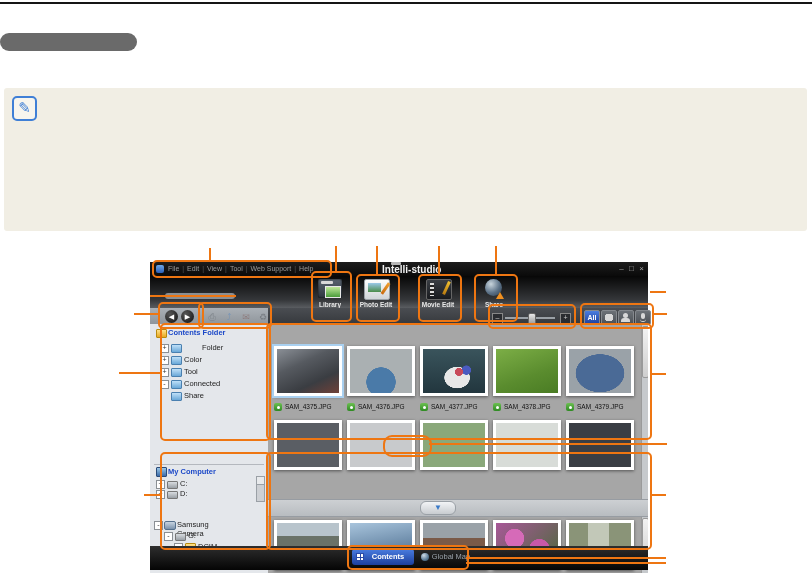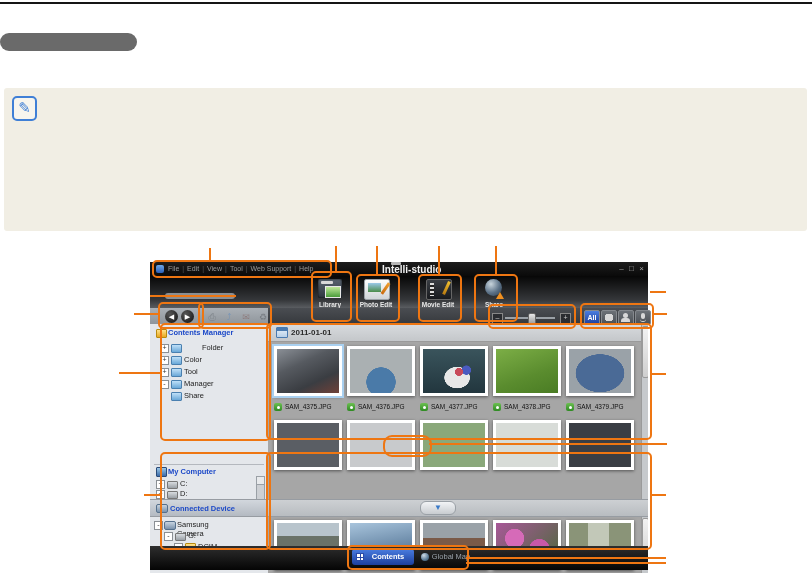--- a/index.html
+++ b/index.html
@@ -210,42 +210,42 @@
       <span class="f-film"></span>
       </div>
     <div class="abs fbtn" style="left:468px;">
       <span class="f-person"></span>
       </div>
     <div class="abs fbtn" style="left:485px;">
       <span class="f-mic"></span>
       </div>
 
     <div class="abs" id="sidebar">
-      <div class="abs sb-head" style="left:18px;top:4px;">Contents Manager</div>
+      <div class="abs sb-head" style="left:18px;top:4px;">Contents Folder</div>
       <div class="abs fold" style="left:6px;top:5px;"></div>
 
       <div class="abs trow" style="left:10px;top:19px;">
         <span class="abs exp" style="left:0;top:1px;">+</span>
         <span class="abs fold fold-b" style="left:11px;top:1px;"></span>
         <span class="abs" style="left:42px;">Folder</span>
         </div>
       <div class="abs trow" style="left:10px;top:31px;">
         <span class="abs exp" style="left:0;top:1px;">+</span>
         <span class="abs fold fold-b" style="left:11px;top:1px;"></span>
         <span class="abs" style="left:24px;">Color</span>
         </div>
       <div class="abs trow" style="left:10px;top:43px;">
         <span class="abs exp" style="left:0;top:1px;">+</span>
         <span class="abs fold fold-b" style="left:11px;top:1px;"></span>
         <span class="abs" style="left:24px;">Tool</span>
         </div>
       <div class="abs trow" style="left:10px;top:55px;">
         <span class="abs exp" style="left:0;top:1px;">-</span>
         <span class="abs fold fold-b" style="left:11px;top:1px;"></span>
-        <span class="abs" style="left:24px;">Manager</span>
+        <span class="abs" style="left:24px;">Connected</span>
         </div>
       <div class="abs trow" style="left:10px;top:67px;">
         <span class="abs fold fold-b" style="left:11px;top:1px;"></span>
         <span class="abs" style="left:24px;">Share</span>
         </div>
 
       <div class="abs" style="left:4px;top:140px;width:110px;height:1px;background:#b4b8be;"></div>
       <div class="abs sb-head" style="left:18px;top:143px;">My Computer</div>
       <div class="abs mon" style="left:6px;top:143px;"></div>
       <div class="abs trow" style="left:6px;top:155px;">
@@ -255,24 +255,20 @@
         </div>
       <div class="abs trow" style="left:6px;top:165px;">
         <span class="abs exp" style="left:0;top:1px;">+</span>
         <span class="abs drive" style="left:11px;top:2px;"></span>
         <span class="abs" style="left:24px;">D:</span>
         </div>
       <div class="abs" id="mc-scroll">
           <i></i>
         </div>
 
-      <div class="abs" id="cd-bar">
-        <span class="abs dev-ico" style="left:6px;top:4px;"></span>
-        <span class="abs sb-head" style="left:20px;top:4px;">Connected Device</span>
-      </div>
       <div class="abs trow" style="left:4px;top:196px;">
         <span class="abs exp" style="left:0;top:1px;">-</span>
         <span class="abs dev-ico" style="left:10px;top:1px;"></span>
         <span class="abs" style="left:23px;">Samsung Camera</span>
         </div>
       <div class="abs trow" style="left:14px;top:207px;">
         <span class="abs exp" style="left:0;top:1px;">-</span>
         <span class="abs drive" style="left:11px;top:2px;"></span>
         <span class="abs" style="left:24px;">G:</span>
         </div>
@@ -282,24 +278,20 @@
         <span class="abs" style="left:24px;">DCIM</span>
         </div>
       <div class="abs trow hl-row" style="left:43px;top:229px;width:52px;">
         <span class="abs fold" style="left:1px;top:1px;"></span>
         <span class="abs" style="left:13px;">100PHOTO</span>
         </div>
 
     </div>
 
     <div class="abs" id="main" style="overflow:hidden;">
-      <div class="abs" id="date-strip">
-        <span class="abs cal" style="left:8px;top:3px;"></span>
-        <span class="abs" id="date-text" style="left:23px;top:4px;">2011-01-01</span>
-      </div>
 
       <div class="abs cell" style="left:4px;top:22px;">
         <div class="frame sel">
             <div class="art t1"></div>
           </div>
         <div class="lbl">
             <span class="badge"></span>
             <span class="fn">SAM_4375.JPG</span>
           </div>
       </div>

